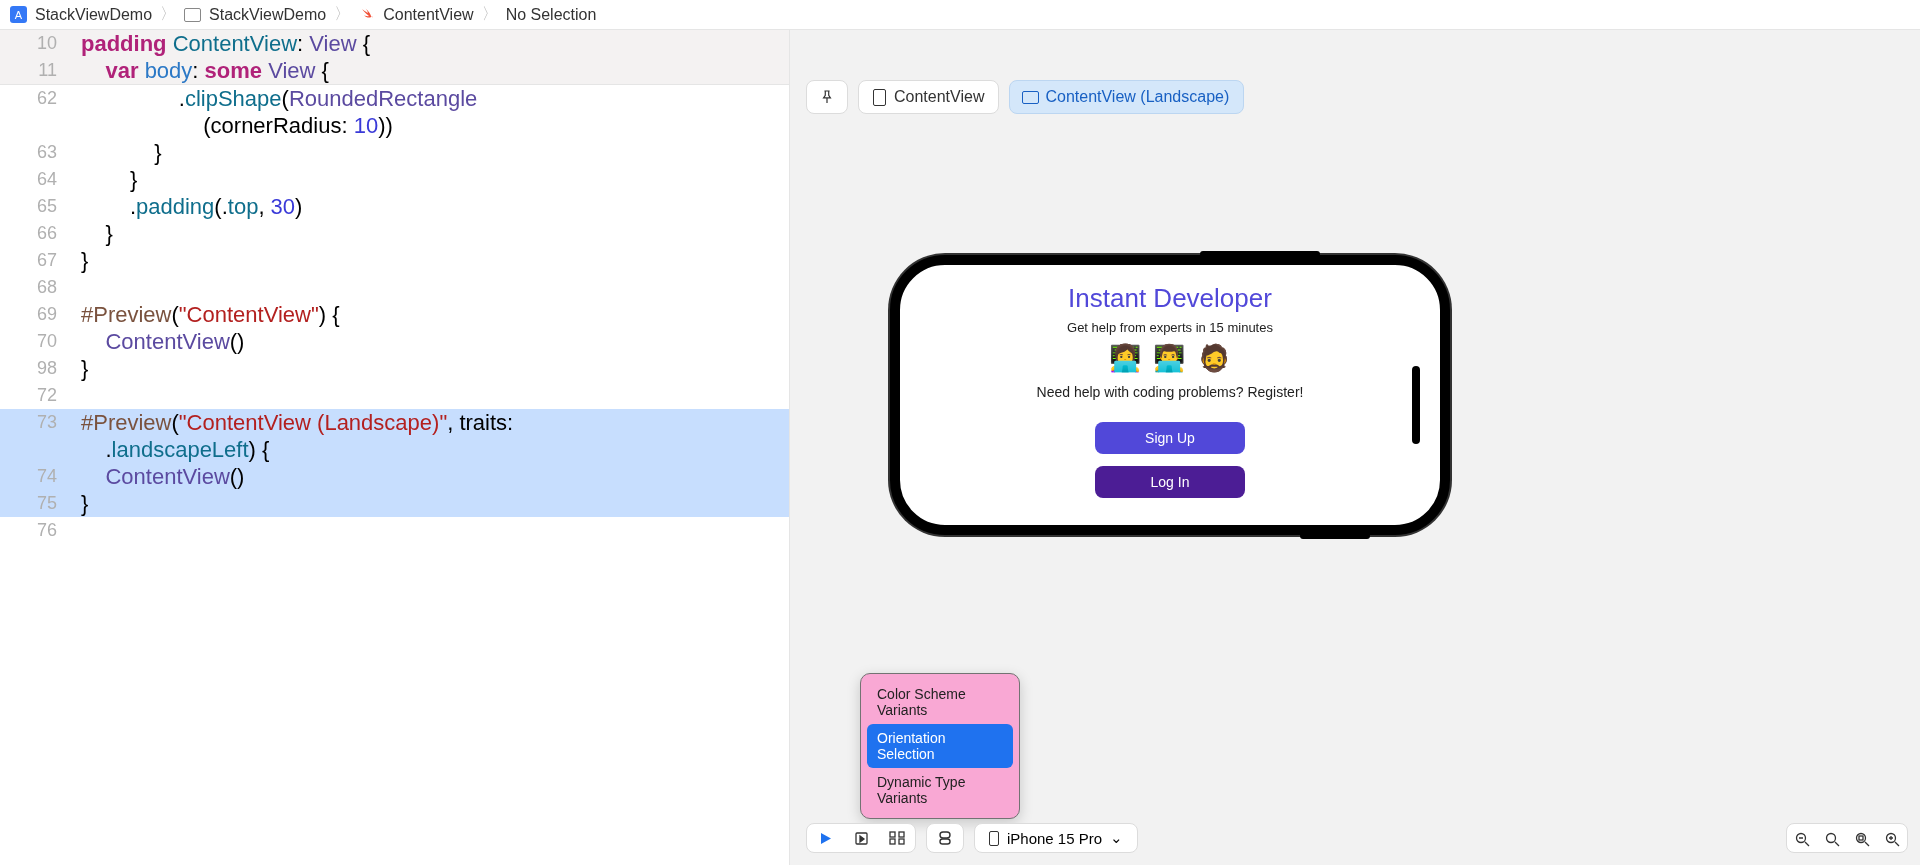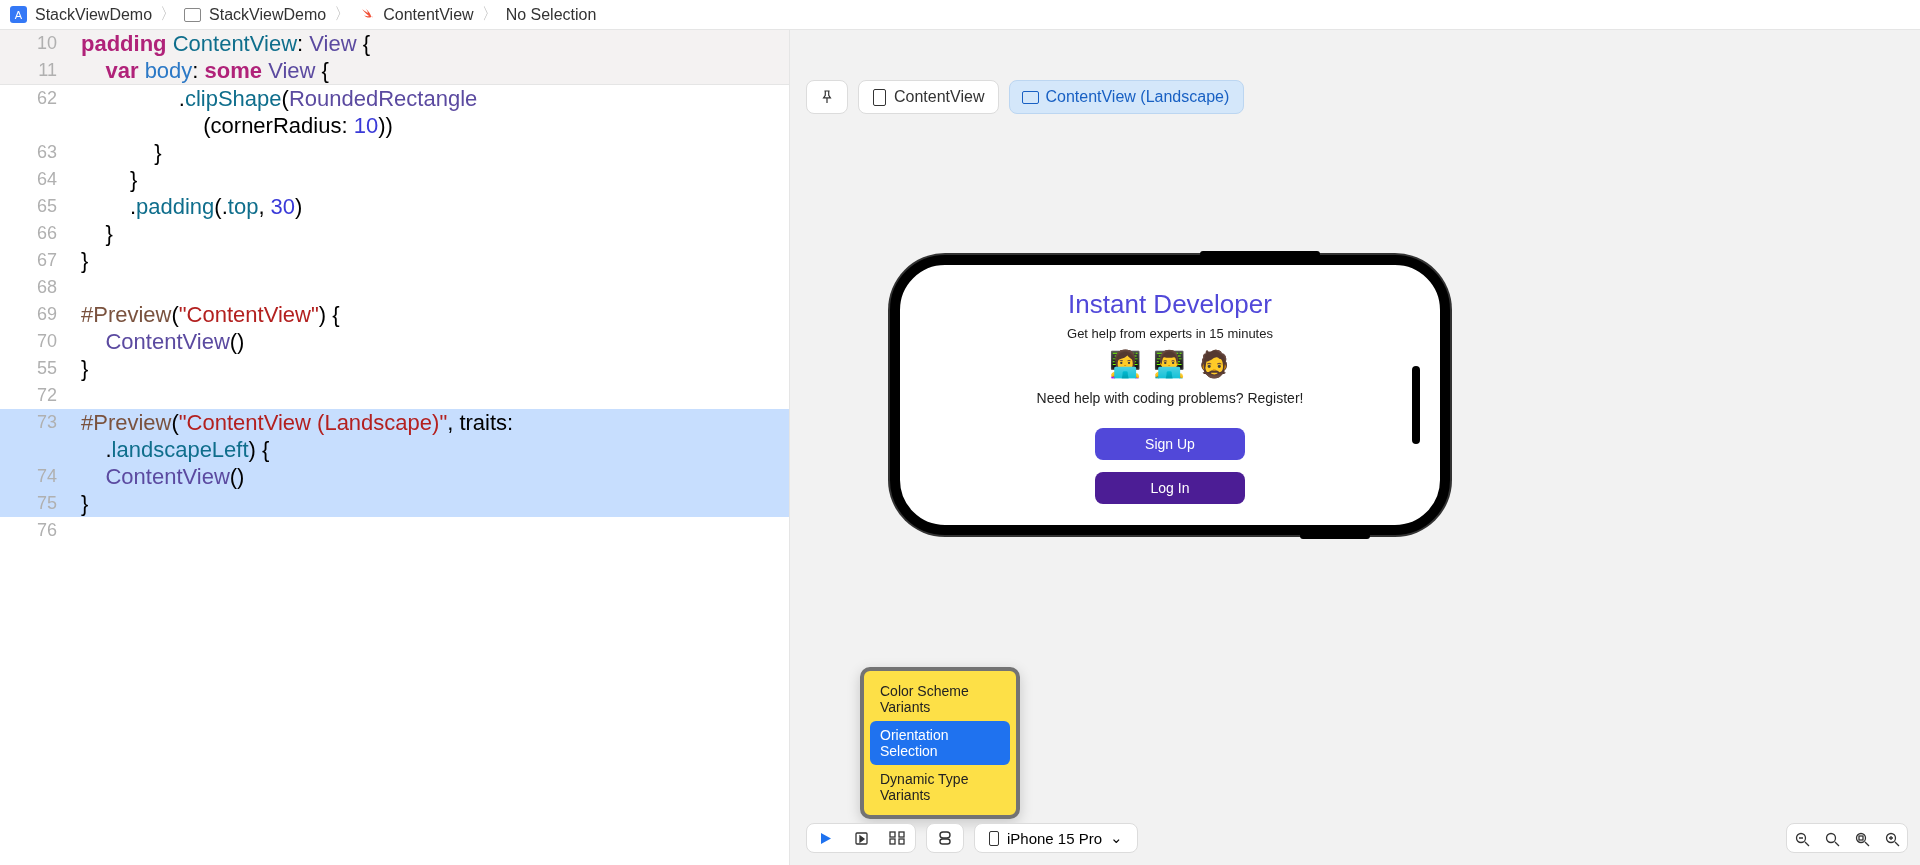--- a/index.html
+++ b/index.html
@@ -37,34 +37,34 @@
   .pin-btn,.pv-tab { background:#fff; border:1px solid #dcdcdc; border-radius:8px; height:34px; display:flex; align-items:center; gap:8px; padding:0 14px; font-size:16px; color:#333;}
   .pin-btn { width:42px; justify-content:center; }
   .pv-tab.active { background:#d4e7fa; border-color:#bcd6f1; color:#1860c3;justify-content:space-between;}
   .pv-tab .scr-icon { width:13px;height:17px;border:1.5px solid currentColor;border-radius:2px;}
   .pv-tab.active .scr-icon { transform:rotate(90deg);}
 
   
   .phone-wrap{position:absolute;top:225px;left:100px;}
   .phone{width:560px;height:280px;border-radius:55px;border:10px solid #000;background:#fff;position:relative;box-shadow:0 0 0 2px #333;}
   .pill{position:absolute;width:8px;height:78px;background:#000;border-radius:5px;right:20px;top:101px;}
-  .phone-content{padding:24px 36px 12px;display:flex;flex-direction:column;align-items:center;gap:6px;}
+  .phone-content{padding:18px 36px 12px;display:flex;flex-direction:column;align-items:center;gap:6px;}
   .ph-title{font-size:26px;color:#5148d9;font-weight:500;}
   .ph-sub{font-size:13px;color:#222;}
   .ph-avatars{display:flex;gap:12px;margin:2px 0;}
   .ph-avatars span{font-size:26px;}
   .ph-help{font-size:14px;color:#222;margin-top:2px;}
   .ph-btn{width:150px;height:32px;border-radius:8px;display:flex;align-items:center;justify-content:center;font-size:14px;color:#fff;}
   .ph-btn.primary{background:#5148d9;margin-top:16px;}
   .ph-btn.secondary{background:#4c1d95;margin-top:6px;}
   .notch-top{position:absolute;top:-14px;left:300px;width:120px;height:6px;background:#000;border-radius:3px;}
   .notch-bot{position:absolute;bottom:-14px;left:400px;width:70px;height:6px;background:#000;border-radius:3px;}
 
   
-  .menu{position:absolute;bottom:46px;left:70px;background:#fde047;border:4px solid #737373;border-radius:10px;padding:6px;box-shadow:0 4px 14px rgba(0,0,0,.18);width:160px;}
+  .menu{position:absolute;bottom:46px;left:70px;background:#f9a8d4;border:1px solid #737373;border-radius:10px;padding:6px;box-shadow:0 4px 14px rgba(0,0,0,.18);width:160px;}
   .menu-item{padding:6px 10px;font-size:14px;border-radius:6px;color:#222;}
   .menu-item.active{background:#1f72ef;color:#fff;}
 
   
   .toolbar{position:absolute;bottom:12px;left:16px;display:flex;gap:10px;align-items:center;}
   .tb-grp{background:#fff;border:1px solid #dcdcdc;border-radius:8px;display:flex;align-items:center;height:30px;}
   .tb-btn{width:36px;height:30px;display:flex;align-items:center;justify-content:center;font-size:15px;color:#333;}
   .tb-btn.play svg{fill:#1f72ef;}
   .device-sel{padding:4px 14px;font-size:15px;gap:8px;display:flex;align-items:center;height:30px;}
   .zoom-bar{position:absolute;right:12px;bottom:12px;background:#fff;border:1px solid #dcdcdc;border-radius:8px;display:flex;height:30px;}
@@ -151,21 +151,21 @@
           <div class="gutter">69</div>
           <div class="fold"></div>
           <div class="code"><span class="attr">#Preview</span>(<span class="str">"ContentView"</span>) {</div>
         </div>
         <div class="row">
           <div class="gutter">70</div>
           <div class="fold"></div>
           <div class="code">    <span class="type">ContentView</span>()</div>
         </div>
         <div class="row">
-          <div class="gutter">55</div>
+          <div class="gutter">98</div>
           <div class="fold"></div>
           <div class="code">}</div>
         </div>
         <div class="row">
           <div class="gutter">72</div>
           <div class="fold"></div>
           <div class="code"></div>
         </div>
         <div class="row sel">
           <div class="gutter">73</div>

